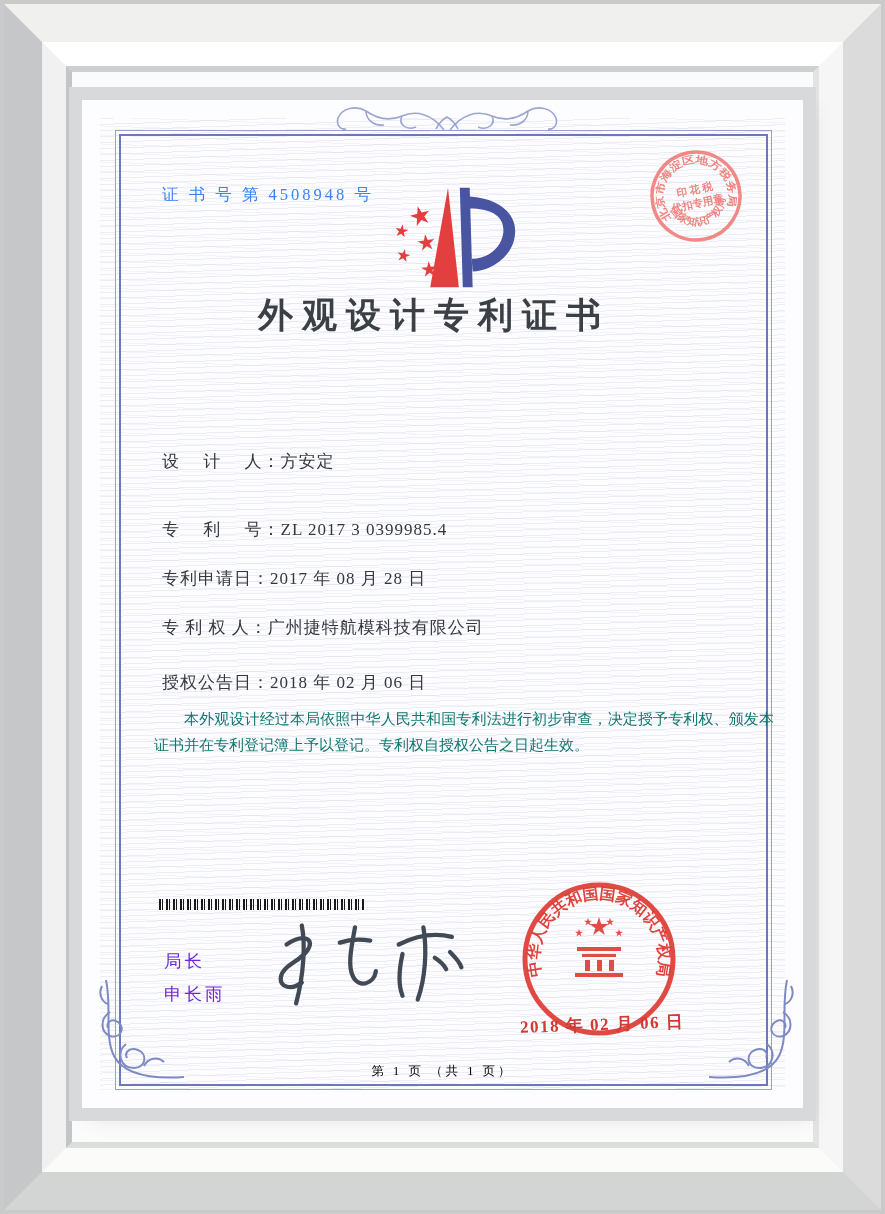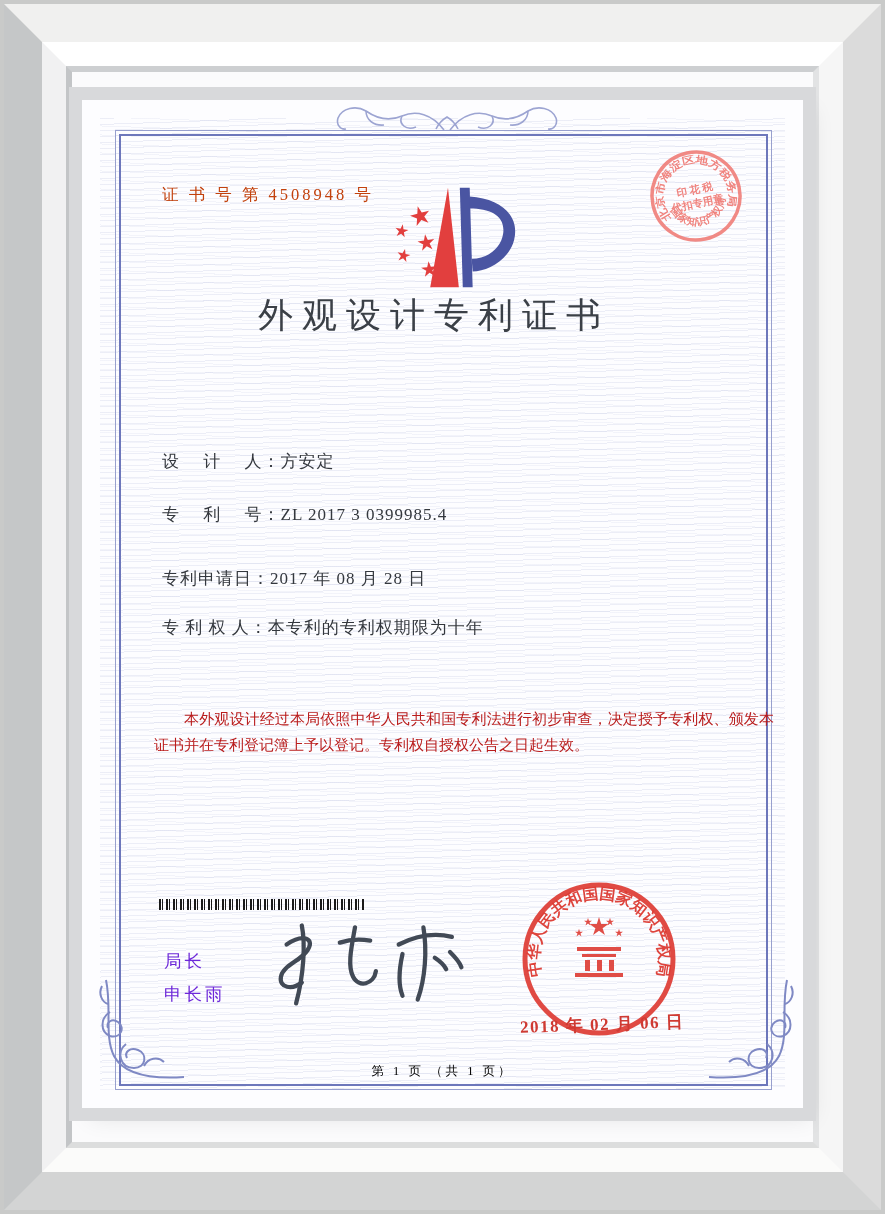--- a/index.html
+++ b/index.html
@@ -17,25 +17,25 @@
   .paper{position:absolute;left:10px;right:10px;top:28px;bottom:34px;background:#fdfdff;
     box-shadow:0 0 0 13px #d8d9db, 8px 10px 22px rgba(0,0,0,.10);}
   .pattern{position:absolute;inset:18px;pointer-events:none;
     background-image:
       repeating-linear-gradient(178deg, rgba(122,134,192,.13) 0 1px, transparent 1px 6px),
       repeating-linear-gradient(2deg,  rgba(122,134,192,.08) 0 1px, transparent 1px 9px);}
   .border-outer{position:absolute;inset:30px 31px 18px 33px;border:1.5px solid #98a0ce;}
   .border-inner{position:absolute;inset:34px 35px 22px 37px;border:2.5px solid #6d77bb;}
   .abs{position:absolute;}
   
-  .cert-no{left:80px;top:84px;font-size:16.5px;letter-spacing:3px;color:#c2410c;}
-  .title{left:0;right:17px;top:192px;text-align:center;font-size:35px;font-weight:normal;
+  .cert-no{left:80px;top:84px;font-size:16.5px;letter-spacing:3px;color:#3b82f6;}
+  .title{left:0;right:17px;top:192px;text-align:center;font-size:35px;font-weight:bold;
          letter-spacing:9px;color:#3b4047;}
   .field{left:80px;font-size:17px;color:#34383e;letter-spacing:1px;white-space:nowrap;}
-  .body-text{left:72px;width:620px;top:606px;font-size:15px;line-height:26px;color:#b91c1c;
+  .body-text{left:72px;width:620px;top:606px;font-size:15px;line-height:26px;color:#0f766e;
              text-align:justify;}
   .body-text p{margin:0;text-indent:2em;}
   .barcode{left:77px;top:799px;width:206px;height:11px;
     background:repeating-linear-gradient(90deg,#191919 0 2px,transparent 2px 3px,
       #191919 3px 4px,transparent 4px 7px,#191919 7px 9px,transparent 9px 10px,
       #191919 10px 11px,transparent 11px 14px);}
   .signer{left:82px;top:845px;font-size:17.5px;letter-spacing:3px;color:#6d28d9;line-height:33px;}
   .sig-svg{left:175px;top:816px;}
   .seal-svg{left:427px;top:769px;}
   .seal-date{left:438px;top:913px;font-size:17px;font-weight:bold;color:#cf3a33;
@@ -113,28 +113,31 @@
           <path d="M88,1 L98,1 L101,102 L91,102 Z"></path>
           <path d="M98,10 C130,12 149,30 143,54 C138,74 116,86 101,86 L100,73 C117,73 130,62 132,47 C134,29 119,22 98,22 Z"></path>
         </g>
       </svg>
 
       <div class="abs title">外观设计专利证书</div>
 
       <div class="abs field" style="top:350px;text-align:right;">
         <span>设　 计　 人：</span><span>方安定</span>
       </div>
-      <div class="abs field" style="top:403px;">
+      <div class="abs field" style="top:418px;">
         <span>专　 利　 号：</span><span>ZL 2017 3 0399985.4</span>
       </div>
       <div class="abs field" style="top:460px;margin-top:7px;">
         <span>专利申请日：</span><span>2017 年 08 月 28 日</span>
       </div>
       <div class="abs field" style="top:516px;">
-        <span>专 利 权 人：</span><span>本专利的专利权期限为十年</span>
+        <span>专 利 权 人：</span><span>广州捷特航模科技有限公司</span>
+      </div>
+      <div class="abs field" style="top:571px;">
+        <span>授权公告日：</span><span>2018 年 02 月 06 日</span>
       </div>
 
       <div class="abs body-text">
         <p>本外观设计经过本局依照中华人民共和国专利法进行初步审查，决定授予专利权、颁发本证书并在专利登记簿上予以登记。专利权自授权公告之日起生效。</p>
       </div>
 
       <div class="abs barcode"></div>
 
       <div class="abs signer">
         <div>局长</div>

